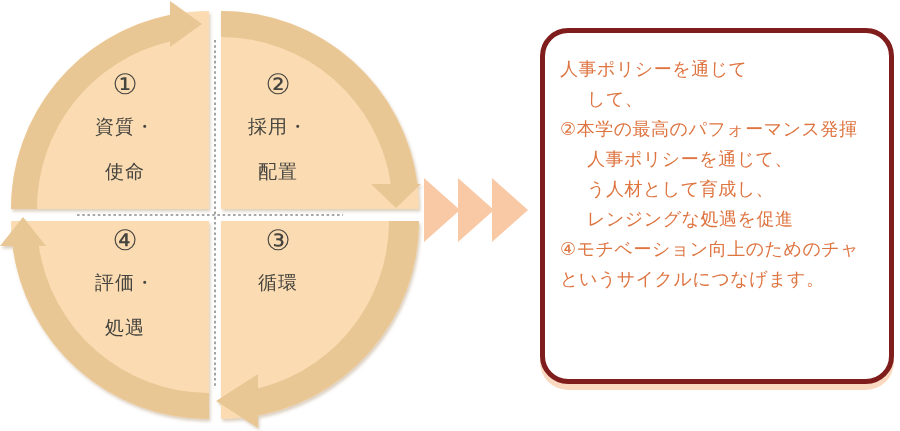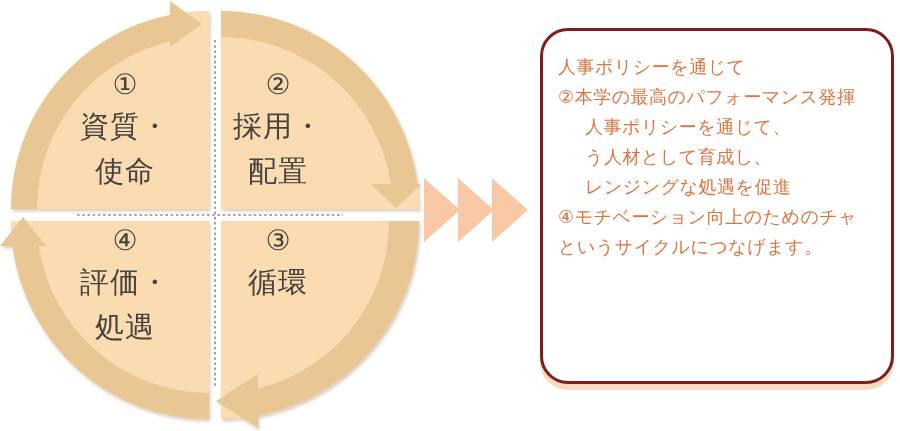--- a/index.html
+++ b/index.html
@@ -7,29 +7,29 @@
     position:relative;width:900px;height:431px;overflow:hidden;
     font-family:"Liberation Sans","DejaVu Sans",sans-serif;
     background:#ffffff;
   }
   .cycle-svg{position:absolute;left:0;top:0;}
   .qlabel{
     position:absolute;text-align:center;color:#45443E;
     pointer-events:none;
   }
   .qlabel .qnum{font-size:28px;line-height:38px;white-space:nowrap;}
-  .qlabel .qline{font-size:29px;line-height:45px;white-space:nowrap;letter-spacing:1px;}
+  .qlabel .qline{font-size:19px;line-height:45px;white-space:nowrap;letter-spacing:1px;}
   .q1{left:30px;top:66px;width:190px;}
   .q2{left:188px;top:66px;width:180px;}
   .q4{left:30px;top:222px;width:190px;}
   .q3{left:188px;top:222px;width:180px;}
   .callout{
     position:absolute;left:540px;top:28px;width:354px;height:356px;
     box-sizing:border-box;background:#ffffff;
-    border:3px solid #7f1d1d;border-radius:28px;
+    border:5px solid #7f1d1d;border-radius:28px;
     box-shadow:0 6px 0 #FAD9C1;
     padding:21px 10px 0 15px;
   }
   .cline{
     color:#DE7440;font-size:18px;line-height:30px;white-space:nowrap;
     letter-spacing:0.5px;
   }
   .cline.indent{padding-left:27px;}
 </style>
 </head>
@@ -96,20 +96,21 @@
   </div>
 
   <div class="qlabel q4">
     <div class="qnum">④</div>
     <div class="qline">評価・</div>
     <div class="qline">処遇</div>
   </div>
 
   <div class="callout">
     <div class="cline">人事ポリシーを通じて</div>
+    <div class="cline indent">して、</div>
     <div class="cline">②本学の最高のパフォーマンス発揮</div>
     <div class="cline indent">人事ポリシーを通じて、</div>
     <div class="cline indent">う人材として育成し、</div>
     <div class="cline indent">レンジングな処遇を促進</div>
     <div class="cline">④モチベーション向上のためのチャ</div>
     <div class="cline">というサイクルにつなげます。</div>
   </div>
 
 </div>
 

